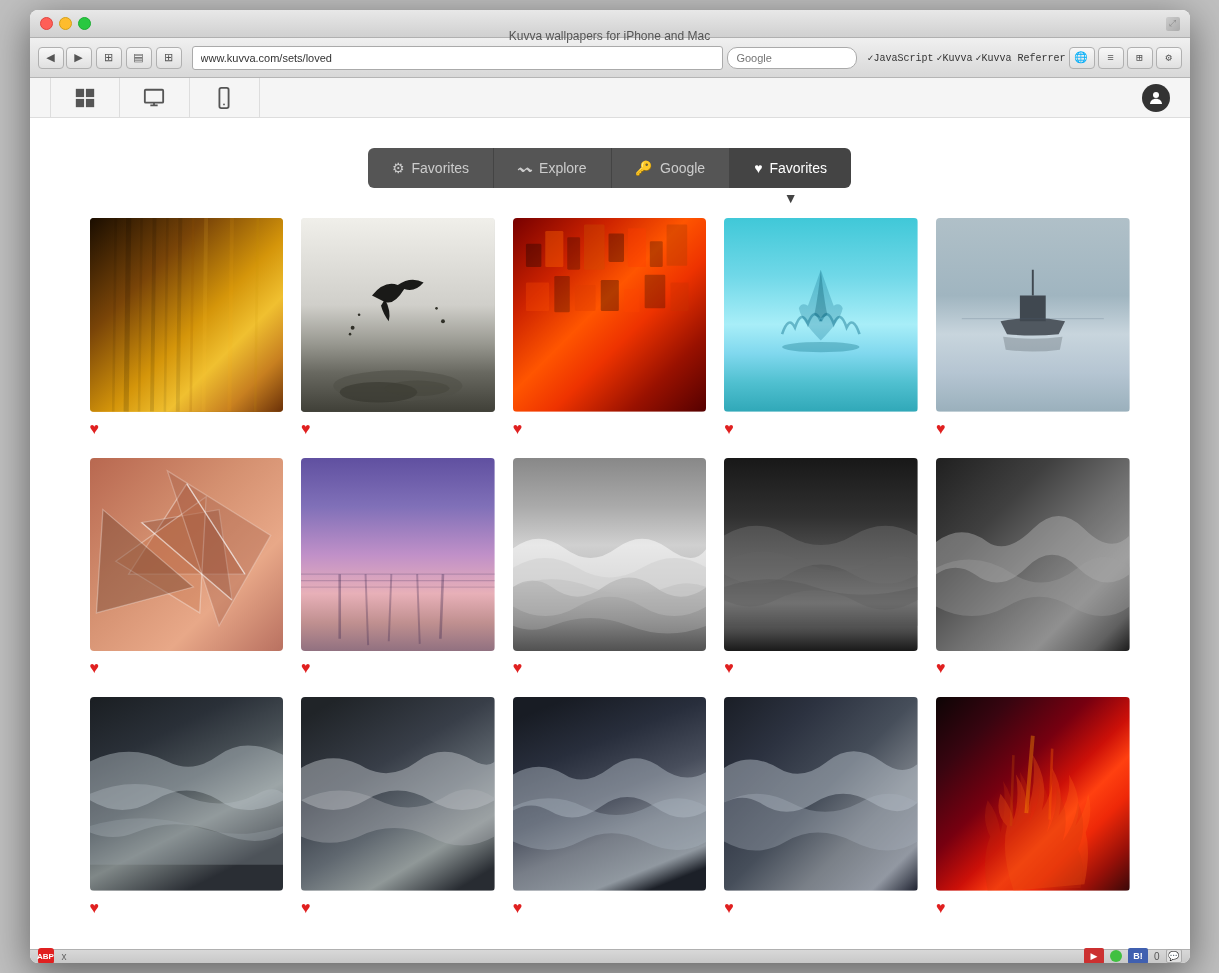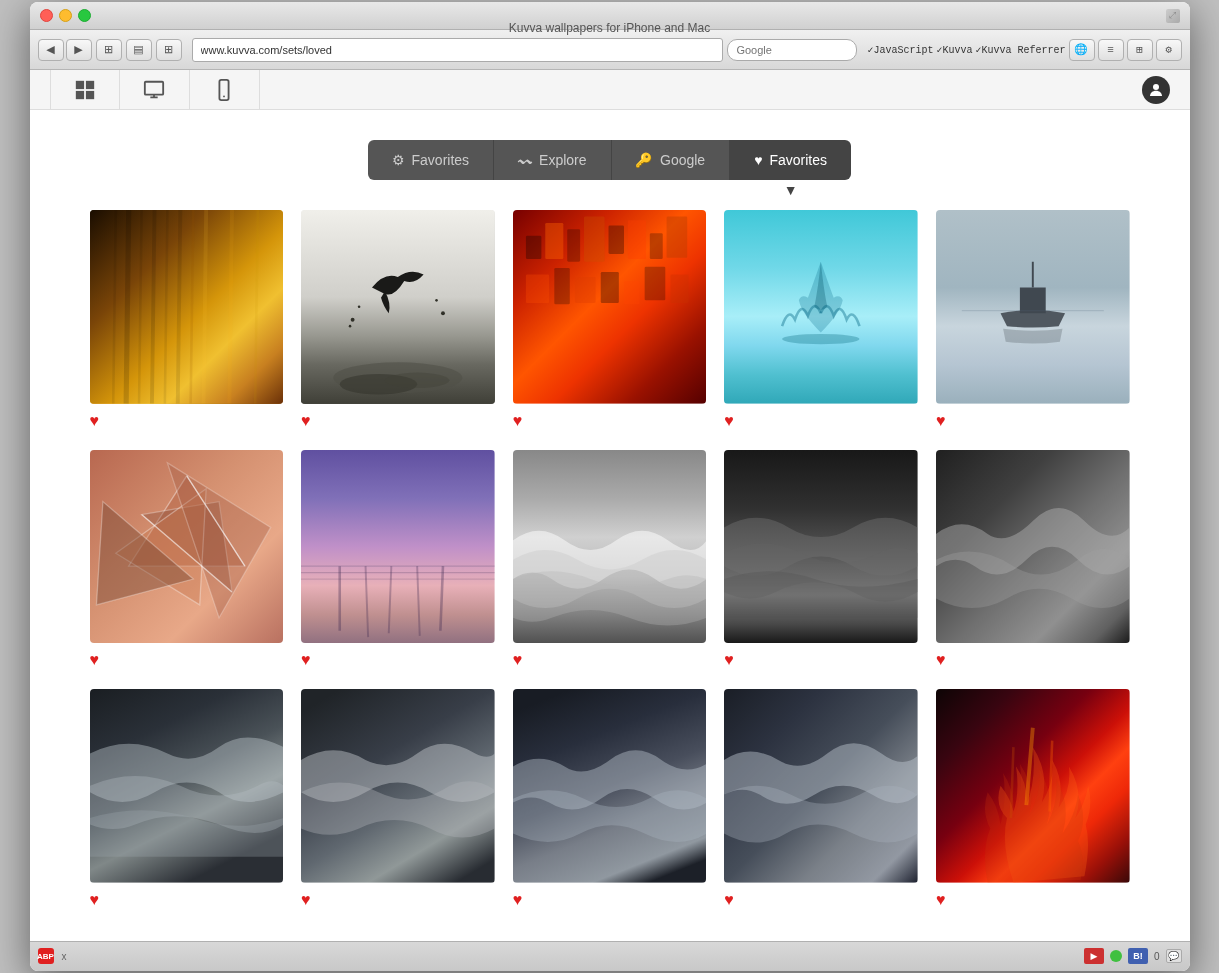--- a/index.html
+++ b/index.html
@@ -284,21 +284,21 @@
       font-size: 16px;
     }
 
     
     .img-warm-blur {
       background: linear-gradient(135deg, #2a1a05 0%, #8b5a0a 20%, #c8882a 40%, #e8b040 55%, #f0c855 65%, #c89020 80%, #8b5010 95%);
     }
 
     
     .status-bar {
-      height: 30px;
+      height: 14px;
       background: linear-gradient(to bottom, #d8d8d8, #c8c8c8);
       border-top: 1px solid #b0b0b0;
       display: flex;
       align-items: center;
       padding: 0 8px;
       font-size: 10px;
       color: #666;
     }
 
     .status-left { display: flex; align-items: center; gap: 4px; }

